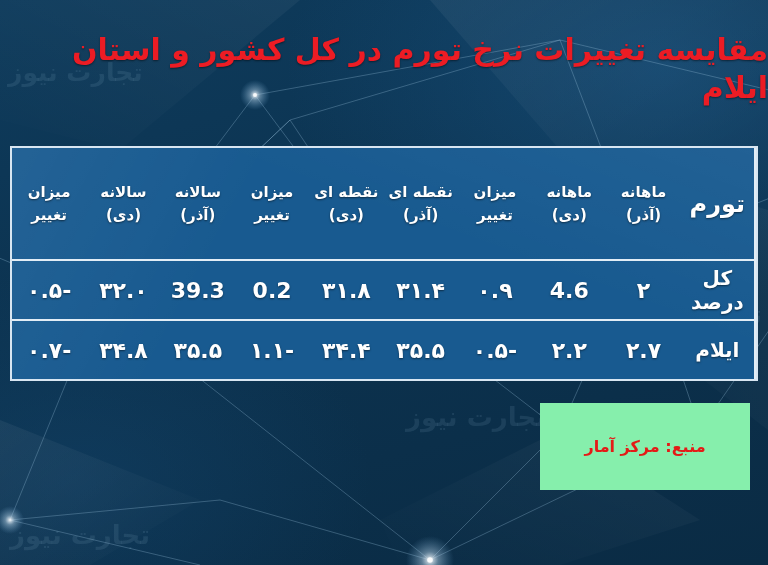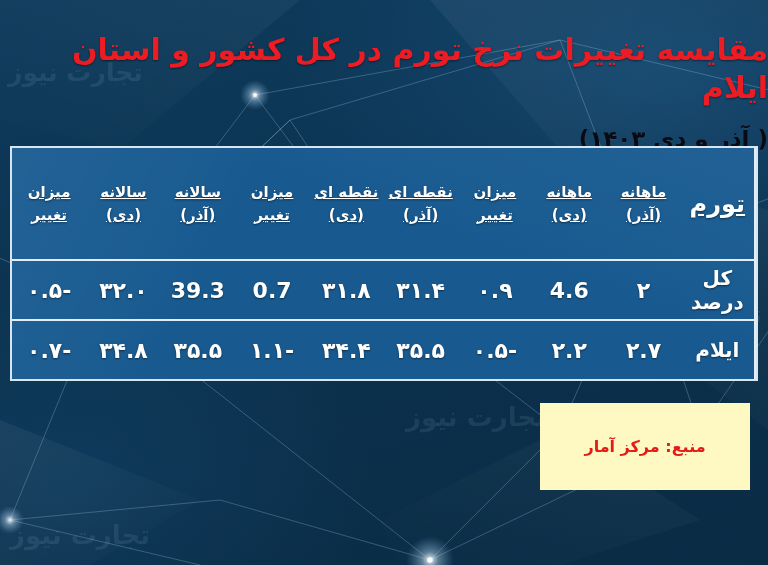--- a/index.html
+++ b/index.html
@@ -97,21 +97,20 @@
     text-align: center;
     vertical-align: middle;
     color: #ffffff;
   }
   table.infl thead th {
     height: 111px;
     font-size: 15px;
     font-weight: bold;
     line-height: 1.5;
     text-shadow: 0 1px 2px rgba(0,0,0,0.5);
-    text-decoration: underline;
   }
   table.infl tbody td {
     height: 58px;
     font-size: 22px;
     font-weight: bold;
     text-shadow: 0 1px 2px rgba(0,0,0,0.5);
     margin-top: 20px;
   }
   table.infl tbody tr {
     border-top: 2px solid #e2edf6;
@@ -127,21 +126,21 @@
   .hdr-l1 { display: block; }
   .hdr-l2 { display: block; }
 
   
   #source-box {
     position: absolute;
     top: 403px;
     right: 18px;
     width: 210px;
     height: 87px;
-    background: #fef9c3;
+    background: #86efac;
     z-index: 3;
     display: flex;
     flex-direction: column;
     align-items: center;
     justify-content: center;
     gap: 11px;
   }
   #source-label {
     font-size: 16px;
     font-weight: bold;
@@ -216,21 +215,20 @@
 </svg>
 
 <div class="watermark" style="top:58px; left:8px; font-size:25px;">تجارت نیوز</div>
 <div class="watermark" style="top:150px; right:28px; font-size:27px;">تجارت نیوز</div>
 <div class="watermark" style="top:300px; right:6px; font-size:25px;">تجارت نیوز</div>
 <div class="watermark" style="top:402px; right:222px; font-size:26px;">تجارت نیوز</div>
 <div class="watermark" style="top:520px; left:10px; font-size:26px;">تجارت نیوز</div>
 
 <div id="title-block">
   <h1 id="main-title">مقایسه تغییرات نرخ تورم در کل کشور و استان ایلام</h1>
-  <div id="sub-title">( آذر و دی ۱۴۰۳)</div>
 </div>
 
 <div id="table-wrap">
   <table class="infl">
     <thead>
       <tr>
         <th class="rowhead">
           <span class="hdr-l1">تورم</span>
         </th>
         <th>
@@ -272,21 +270,21 @@
       </tr>
     </thead>
     <tbody>
       <tr>
         <td class="rowhead">کل درصد</td>
         <td>۲</td>
         <td>4.6</td>
         <td>۰.۹</td>
         <td>۳۱.۴</td>
         <td>۳۱.۸</td>
-        <td>0.7</td>
+        <td>0.2</td>
         <td>39.3</td>
         <td>۳۲.۰</td>
         <td>-۰.۵</td>
       </tr>
       <tr>
         <td class="rowhead">ایلام</td>
         <td>۲.۷</td>
         <td>۲.۲</td>
         <td>-۰.۵</td>
         <td>۳۵.۵</td>

